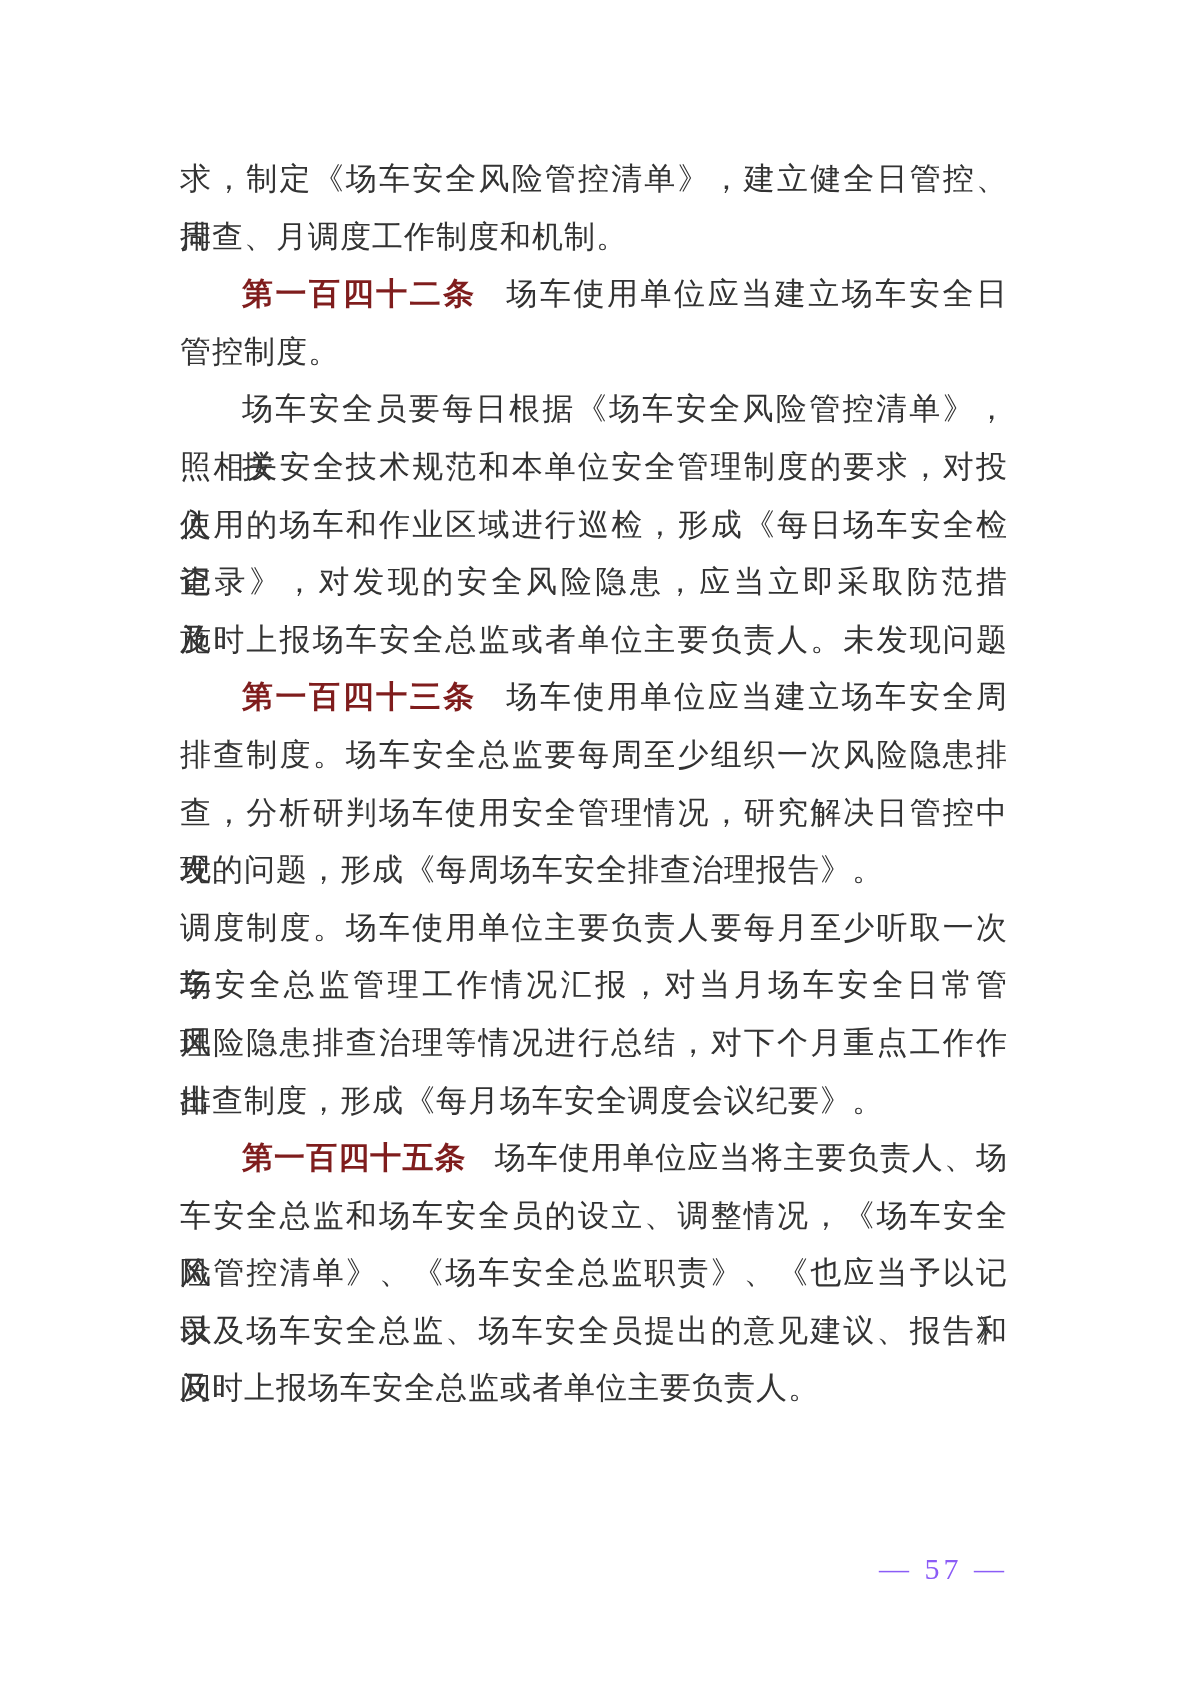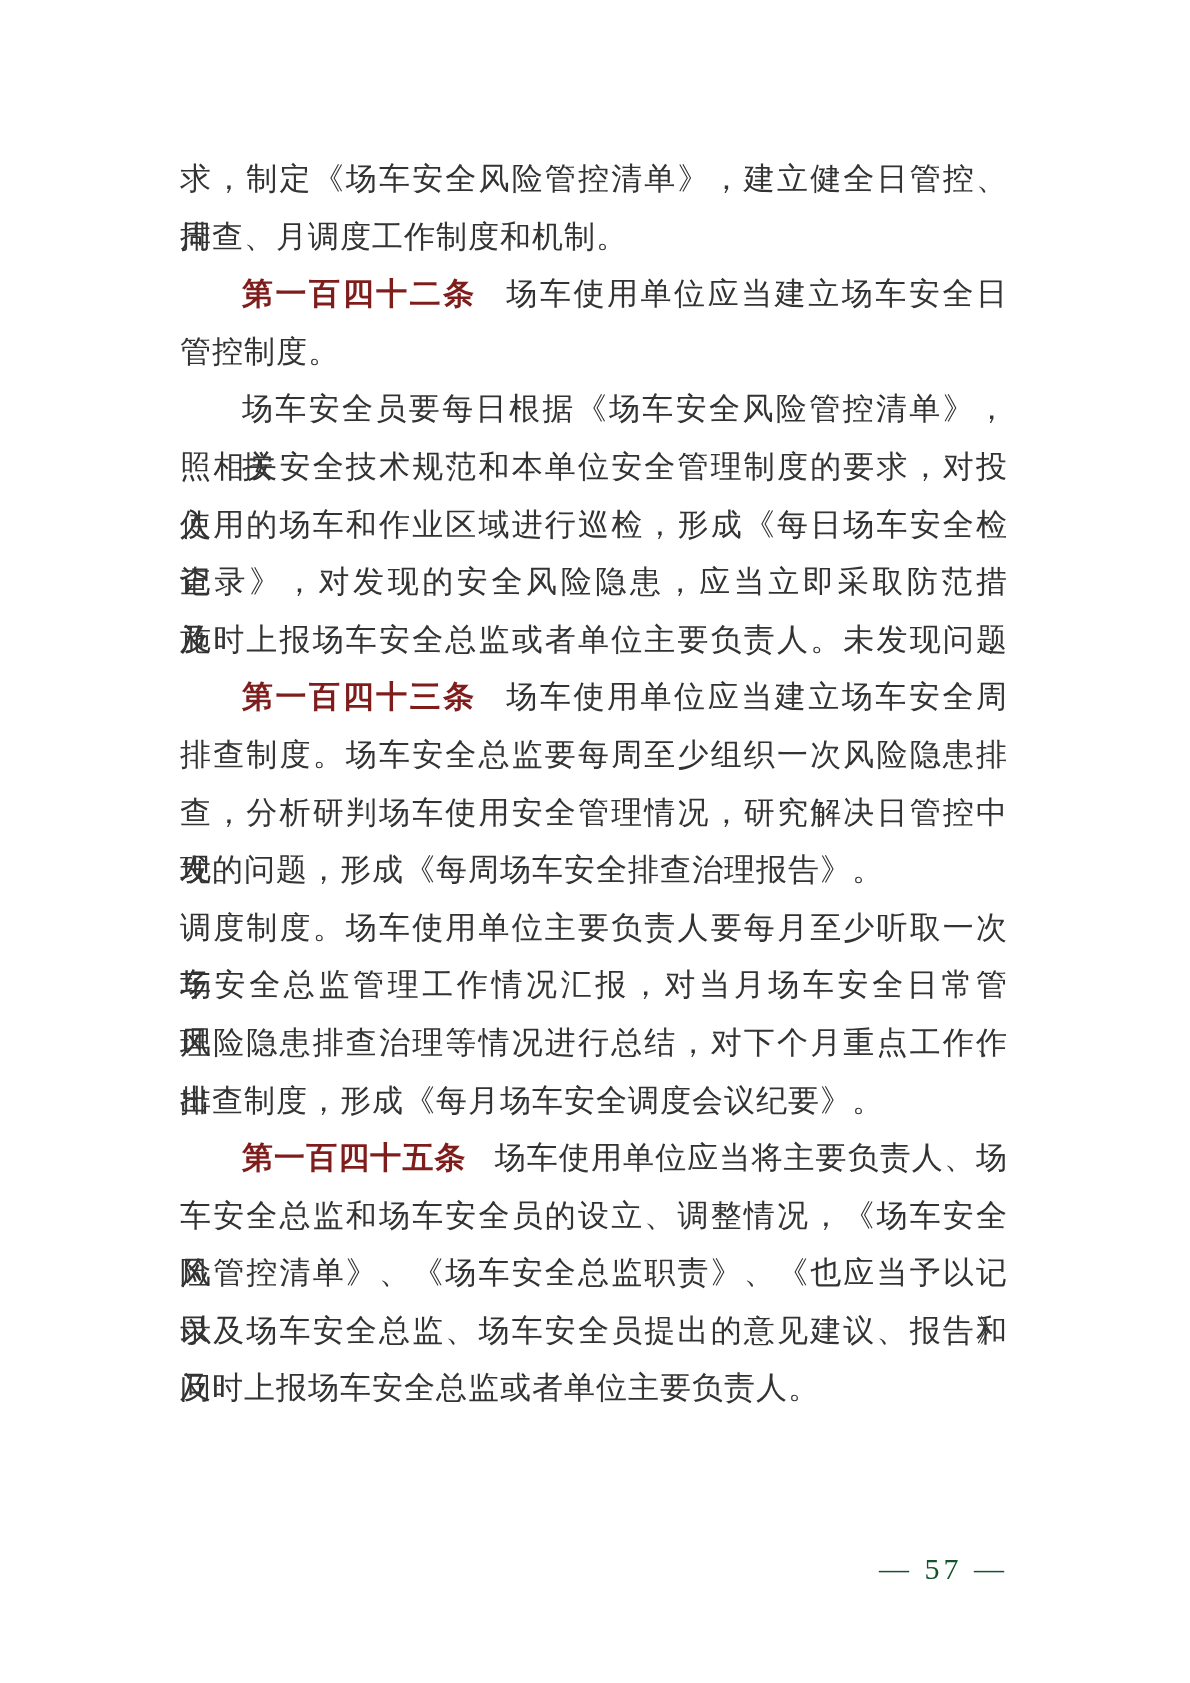--- a/index.html
+++ b/index.html
@@ -46,21 +46,21 @@
   .gap {
     display: inline-block;
     width: 28px;
   }
   .pageno {
     position: absolute;
     top: 1552px;
     right: 182px;
     font-size: 30px;
     letter-spacing: 4px;
-    color: #14532d;
+    color: #8b5cf6;
     font-family: "Liberation Serif", "DejaVu Serif", serif;
   }
 </style>
 </head>
 <body>
 
 <div class="page">
   <div class="textblock" id="textblock">
       <div class="line fill"><span>求，制定《场车安全风险管控清单》，建立健全日管控、周</span></div>
       <div class="line"><span>排查、月调度工作制度和机制。</span></div>

